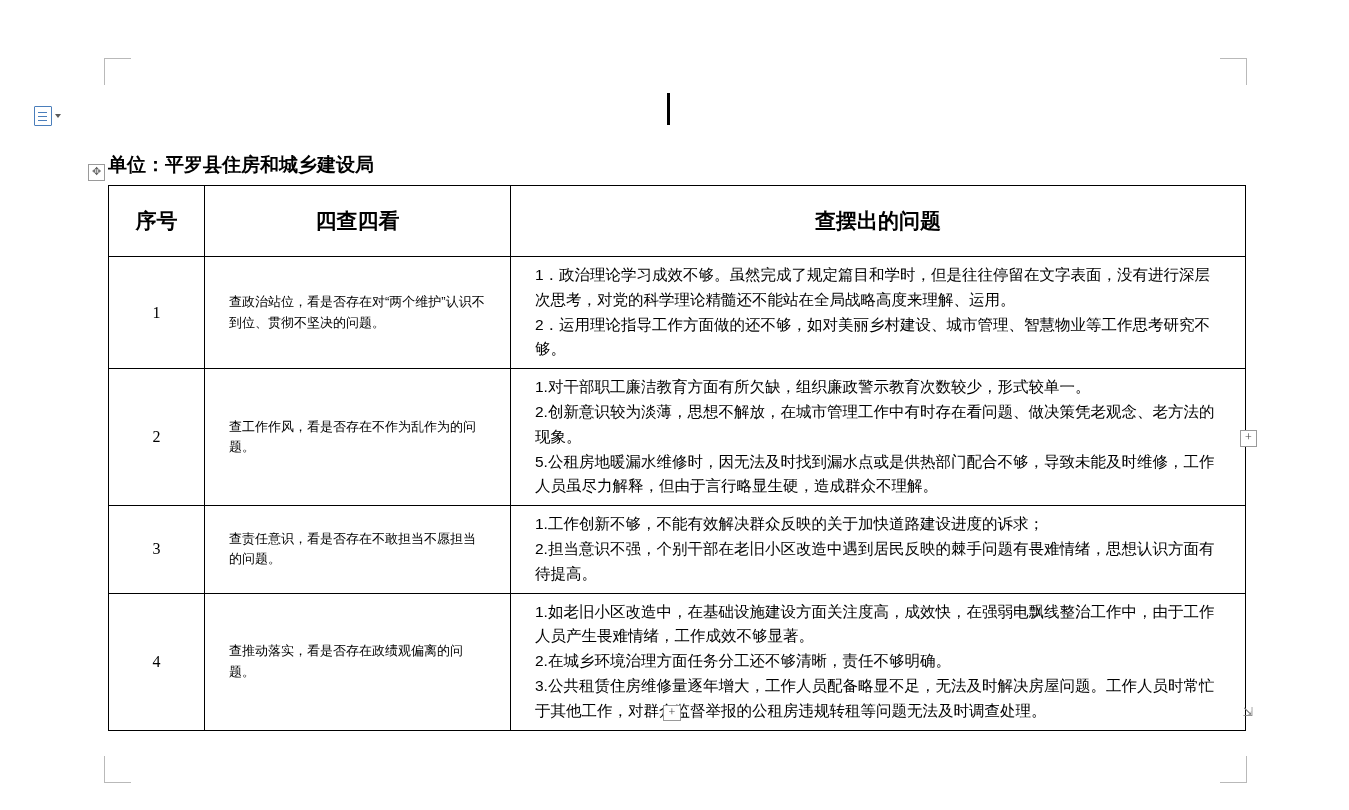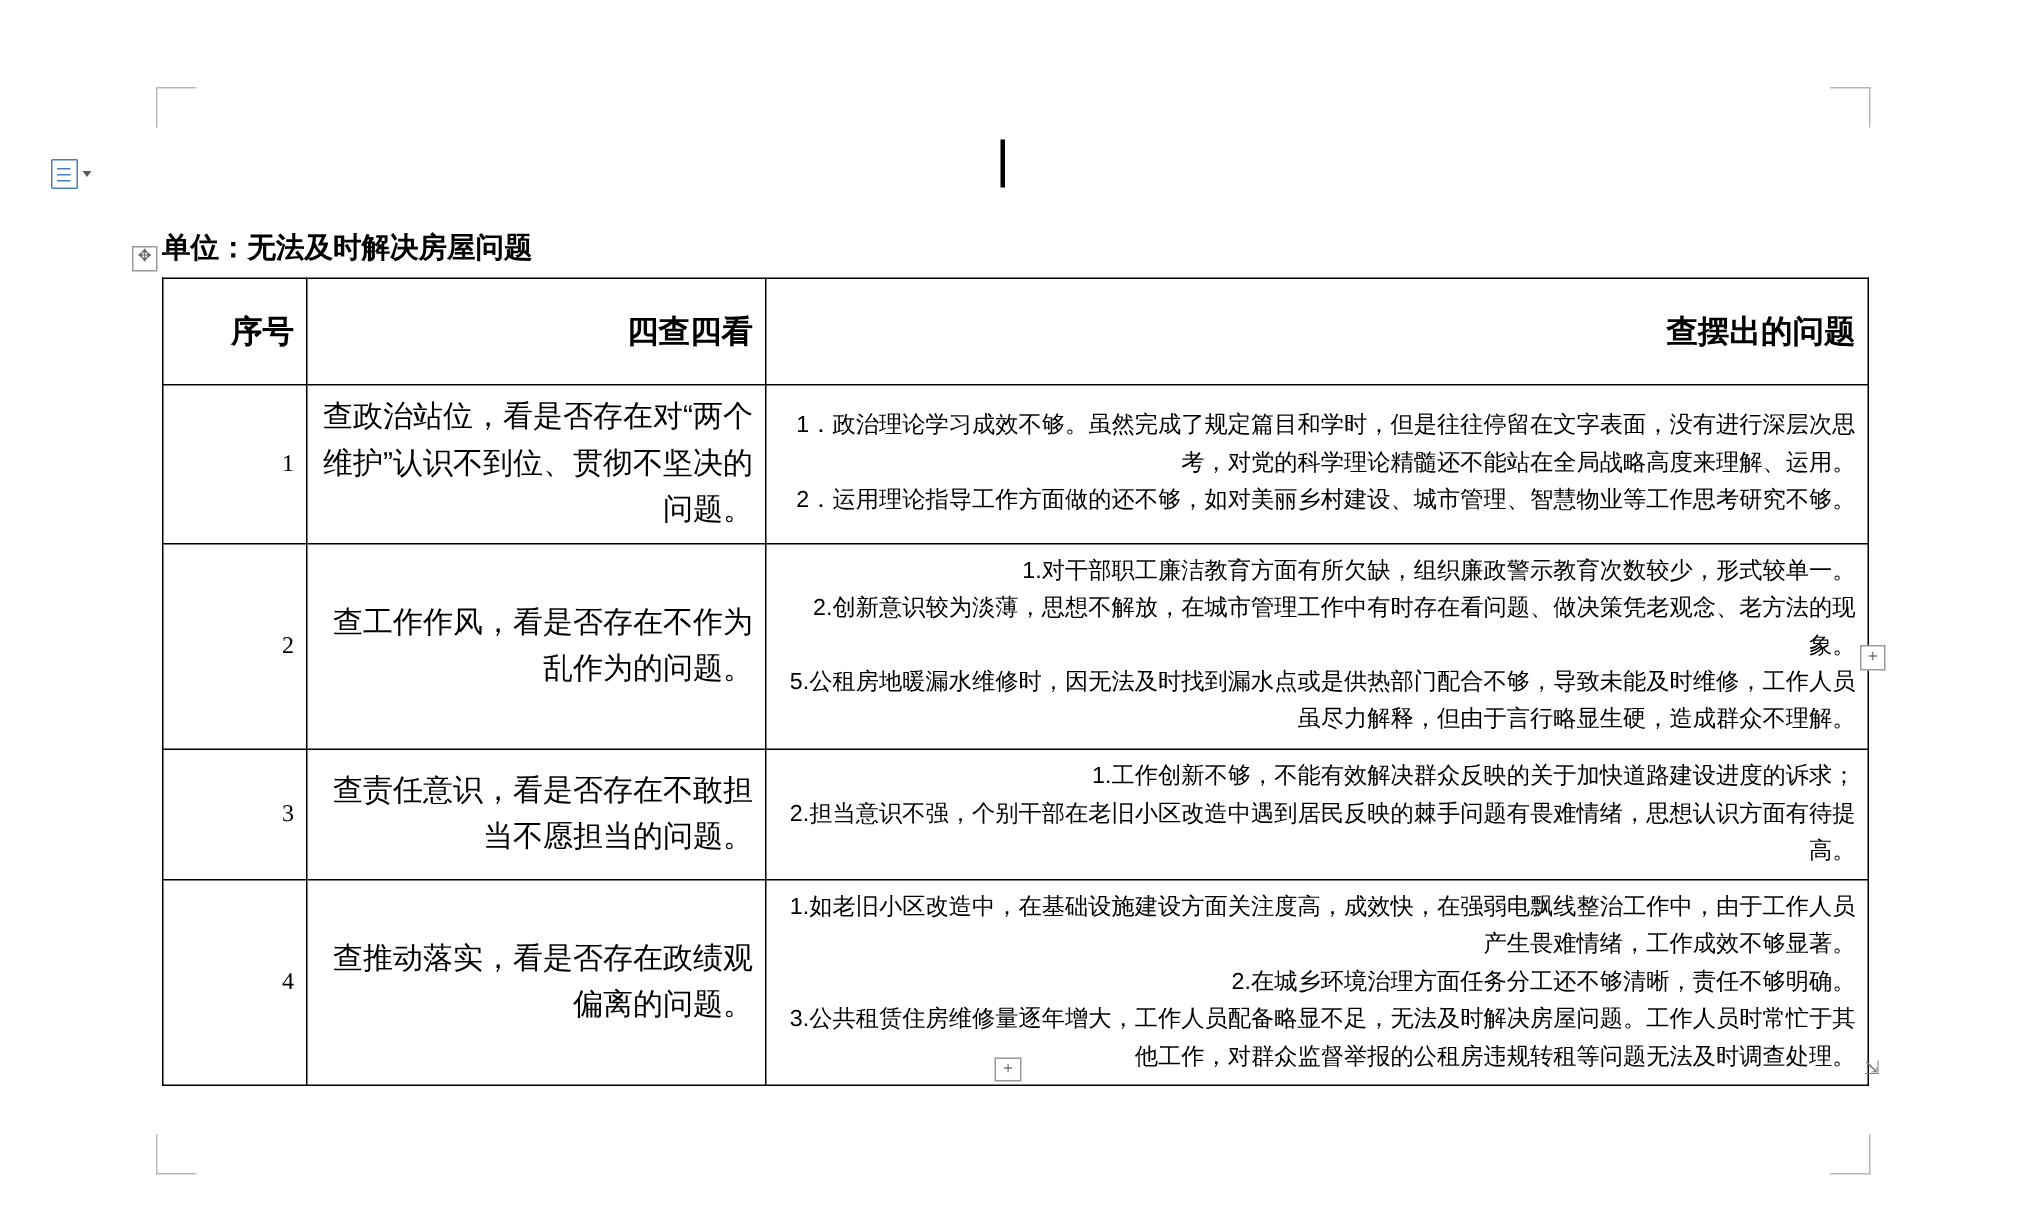--- a/index.html
+++ b/index.html
@@ -157,36 +157,35 @@
     position: absolute;
     left: 108px;
     top: 185px;
     width: 1138px;
     border-collapse: collapse;
     table-layout: fixed;
   }
   table.main td, table.main th {
     border: 1px solid #000;
     vertical-align: middle;
-    padding: 6px 8px;
-    text-align: right;
+    padding: 6px 24px;
   }
   thead th {
     font-size: 21px;
     font-weight: bold;
     height: 58px;
     text-align: center;
   }
   td.col-no {
     text-align: center;
     font-size: 16px;
     font-family: "Liberation Serif", "DejaVu Serif", serif;
   }
   td.col-item {
-    font-size: 20px;
+    font-size: 13px;
     line-height: 1.55;
     font-family: "Liberation Sans", "DejaVu Sans", sans-serif;
   }
   td.col-prob {
     font-size: 15.5px;
     line-height: 1.6;
     vertical-align: top;
     font-family: "Liberation Sans", "DejaVu Sans", sans-serif;
     border-radius: 30px;
   }
@@ -205,21 +204,21 @@
   <span class="caret"></span>
 </div>
 
 <div class="move-handle">✥</div>
 
 <div class="doc-title">
   <span class="title-bar"></span>
 </div>
 
 <div class="meta-row">
-  <div class="meta-left">单位：无法及时解决房屋问题</div>
+  <div class="meta-left">单位：平罗县住房和城乡建设局</div>
 </div>
 
 <table class="main">
   <colgroup>
     <col style="width:96px">
     <col style="width:306px">
     <col>
   </colgroup>
   <thead>
     <tr>

